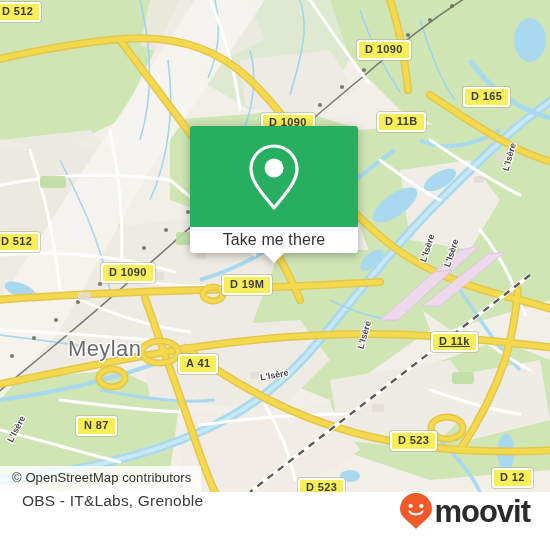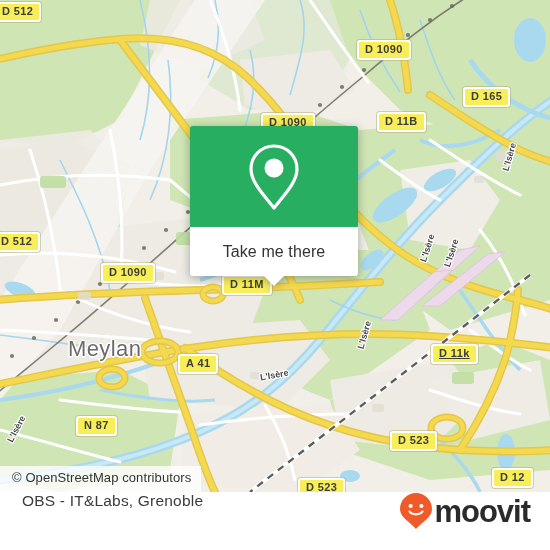--- a/index.html
+++ b/index.html
@@ -66,21 +66,21 @@
     border-radius: 3px;
     filter: drop-shadow(0 2px 5px rgba(0,0,0,.30));
   }
   #popup-top {
     height: 101px;
     background: #27ae60;
     border-radius: 3px 3px 0 0;
     display: flex; align-items: center; justify-content: center;
   }
   #popup-bottom {
-    height: 49px;
+    height: 26px;
     background: #ffffff;
     border-radius: 0 0 3px 3px;
     display: flex; align-items: center; justify-content: center;
     position: relative;
   }
   #popup-cta {
     color: #333333;
     font-size: 16px;
     letter-spacing: .1px;
   }
@@ -328,23 +328,23 @@
     <div class="river-label" style="left:260px; top:370px; transform:rotate(-10deg);">L'Isère</div>
     <div class="river-label" style="left:2px; top:424px; transform:rotate(-62deg);">L'Isère</div>
 
     <div class="shield" style="left:-6px; top:2px;">D 512</div>
     <div class="shield" style="left:-7px; top:232px;">D 512</div>
     <div class="shield" style="left:357px; top:40px;">D 1090</div>
     <div class="shield" style="left:463px; top:87px;">D 165</div>
     <div class="shield" style="left:261px; top:113px;">D 1090</div>
     <div class="shield" style="left:360px; top:112px;margin-left:17px;">D 11B</div>
     <div class="shield" style="left:101px; top:263px;">D 1090</div>
-    <div class="shield" style="left:222px; top:275px;">D 11M</div>
+    <div class="shield" style="left:222px; top:275px;">D 19M</div>
     <div class="shield" style="left:178px; top:354px;">A 41</div>
-    <div class="shield" style="left:431px; top:344px;text-decoration:underline;">D 11k</div>
+    <div class="shield" style="left:431px; top:332px;text-decoration:underline;">D 11k</div>
     <div class="shield" style="left:76px; top:416px;">N 87</div>
     <div class="shield" style="left:390px; top:431px;">D 523</div>
     <div class="shield" style="left:298px; top:478px;">D 523</div>
     <div class="shield" style="left:492px; top:468px;">D 12</div>
 
     <div id="popup">
       <div id="popup-top">
         <svg width="54" height="68" viewBox="0 0 54 68">
           <path d="M27 3 C14.3 3 4 13.3 4 26 C4 39 16 51 27 65 C38 51 50 39 50 26 C50 13.3 39.7 3 27 3 Z" fill="none" stroke="#ffffff" stroke-width="3.2" stroke-linejoin="round"></path>
           <circle cx="27" cy="25" r="9.5" fill="#ffffff"></circle>

